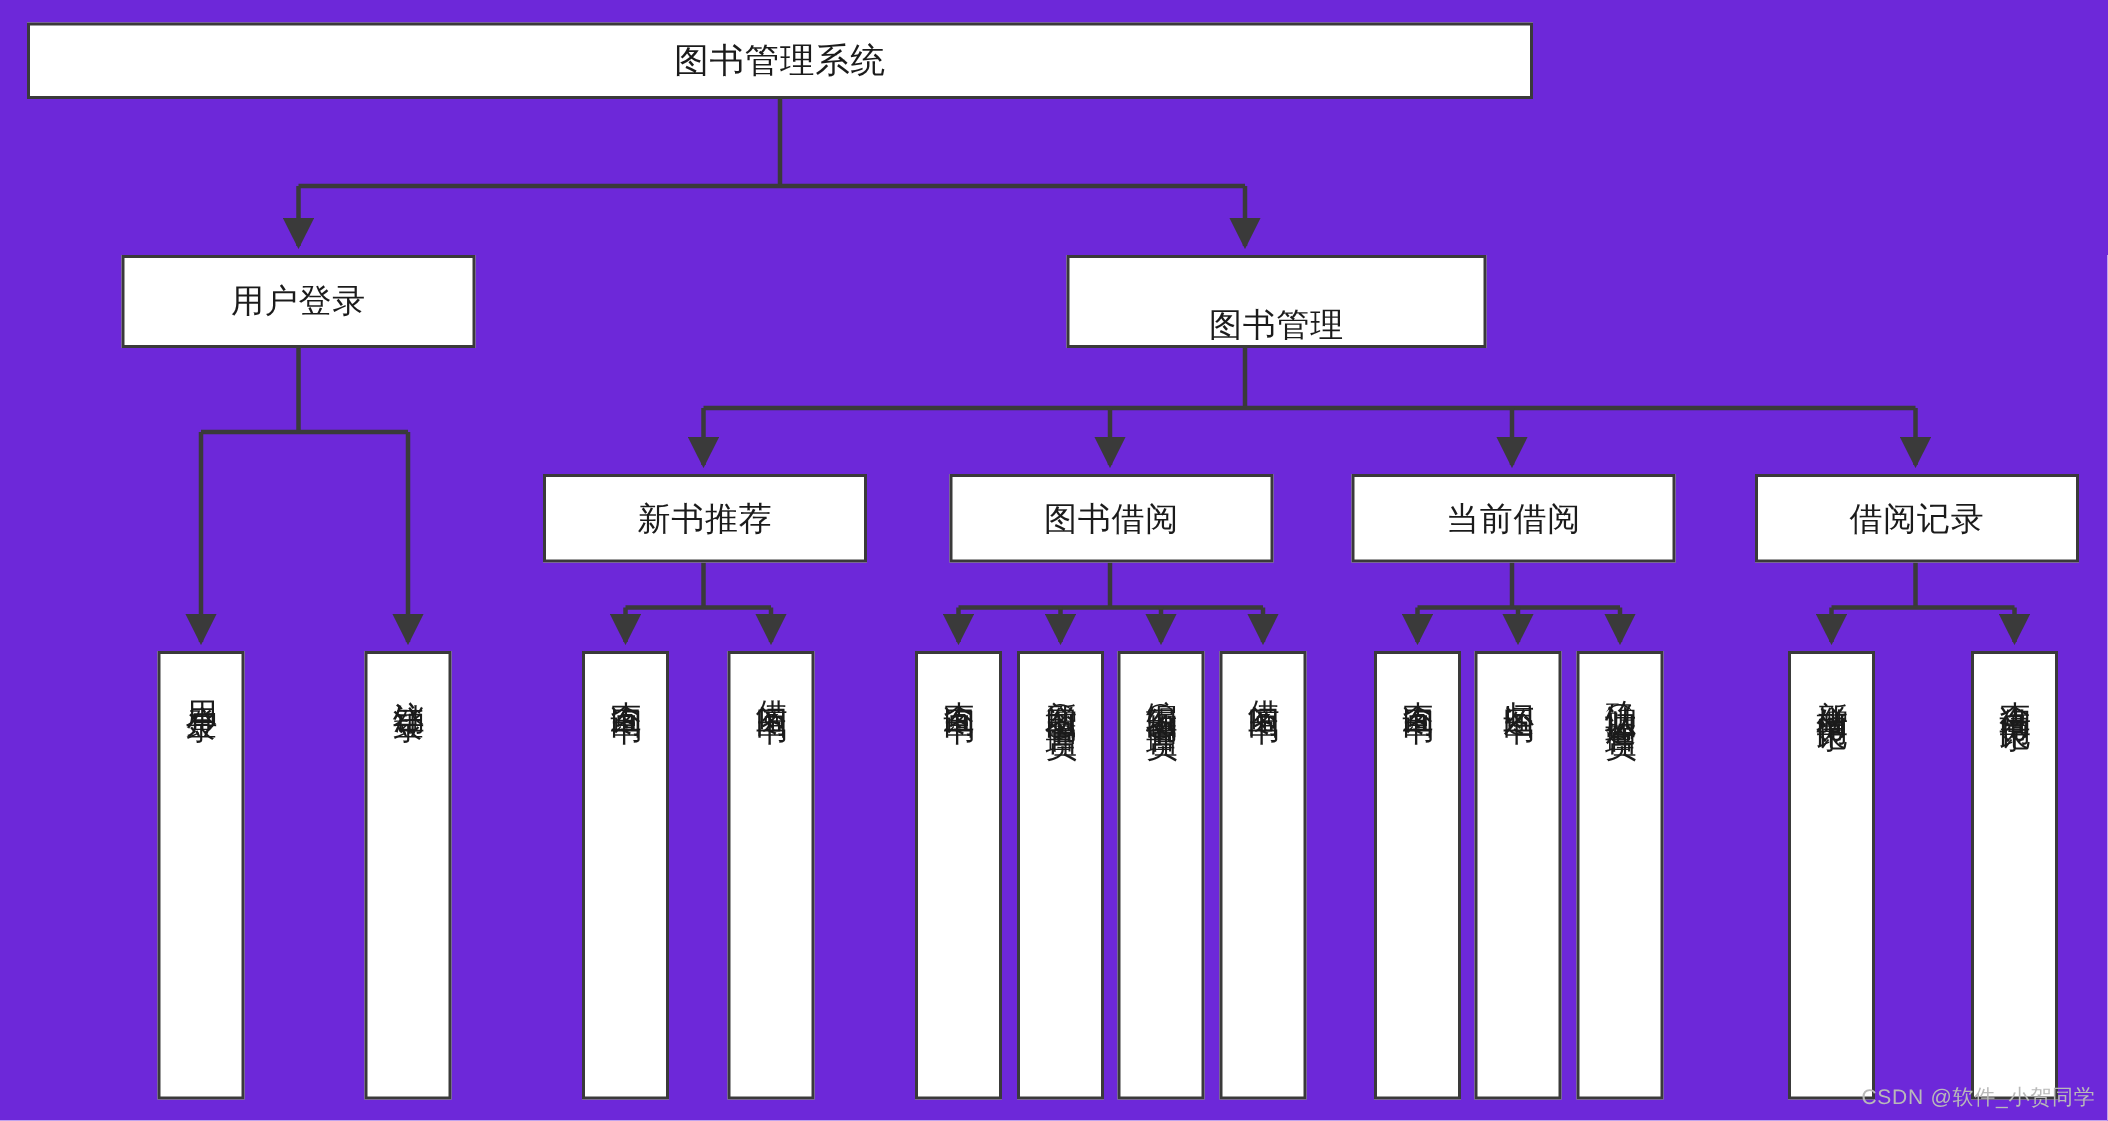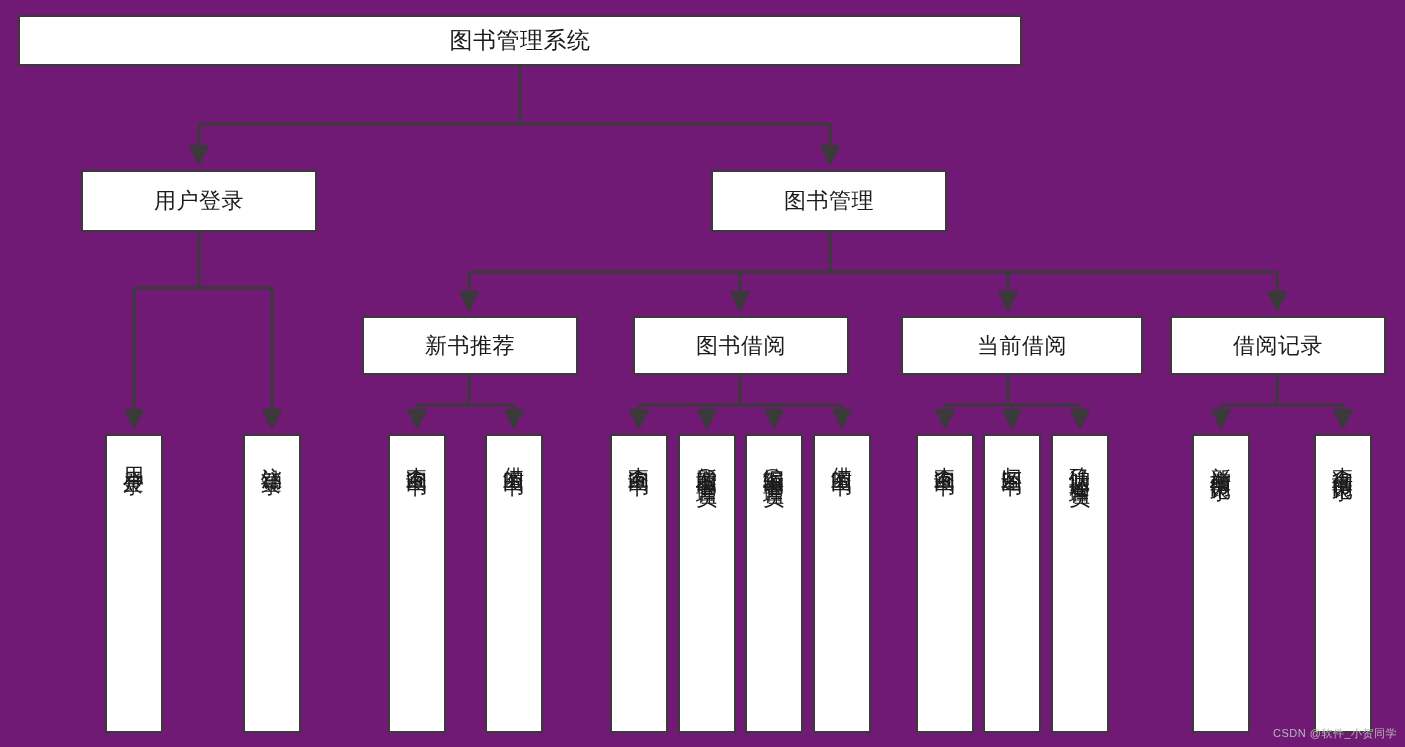--- a/index.html
+++ b/index.html
@@ -7,21 +7,21 @@
     padding: 0;
     background: #ffffff;
   }
   body {
     font-family: "Liberation Sans", "DejaVu Sans", sans-serif;
   }
   #canvas {
     position: relative;
     width: 1405px;
     height: 747px;
-    background: #701a75;
+    background: #6d28d9;
     overflow: hidden;
   }
   #edges {
     position: absolute;
     left: 0;
     top: 0;
     width: 1405px;
     height: 747px;
   }
   .node {
@@ -59,21 +59,21 @@
     text-orientation: upright;
     font-size: 21px;
     line-height: 1;
     letter-spacing: 3px;
     white-space: nowrap;
   }
   .watermark {
     position: absolute;
     right: 8px;
     bottom: 6px;
-    font-size: 11px;
+    font-size: 14px;
     color: #b9b9b9;
     letter-spacing: 0.5px;
     z-index: 5;
     white-space: nowrap;
     margin-top: 24px;
   }
 </style>
 </head>
 <body>
 
@@ -129,31 +129,31 @@
     </g>
   </svg>
 
   <div class="node horiz root" style="left:18px; top:15px; width:1004px; height:51px;">
     <span class="node-label">图书管理系统</span>
   </div>
 
   <div class="node horiz" style="left:81px; top:170px; width:236px; height:62px;">
     <span class="node-label">用户登录</span>
   </div>
-  <div class="node horiz" style="left:711px; top:170px; width:236px; height:62px;">
+  <div class="node horiz" style="left:711px; top:170px; width:280px; height:62px;align-items:flex-end;">
     <span class="node-label">图书管理</span>
   </div>
 
   <div class="node horiz" style="left:633px; top:316px; width:216px; height:59px;">
     <span class="node-label">图书借阅</span>
   </div>
   <div class="node horiz" style="left:362px; top:316px; width:216px; height:59px;">
     <span class="node-label">新书推荐</span>
   </div>
-  <div class="node horiz" style="left:901px; top:316px; width:242px; height:59px;text-align:center;">
+  <div class="node horiz" style="left:901px; top:316px; width:216px; height:59px;text-align:center;">
     <span class="node-label">当前借阅</span>
   </div>
   <div class="node horiz" style="left:1170px; top:316px; width:216px; height:59px;font-family:Liberation Serif, serif;">
     <span class="node-label">借阅记录</span>
   </div>
 
   <div class="node vert" style="left:105px; top:434px; width:58px; height:299px;">
     <span class="node-label">用户登录</span>
   </div>
   <div class="node vert" style="left:243px; top:434px; width:58px; height:299px;">

